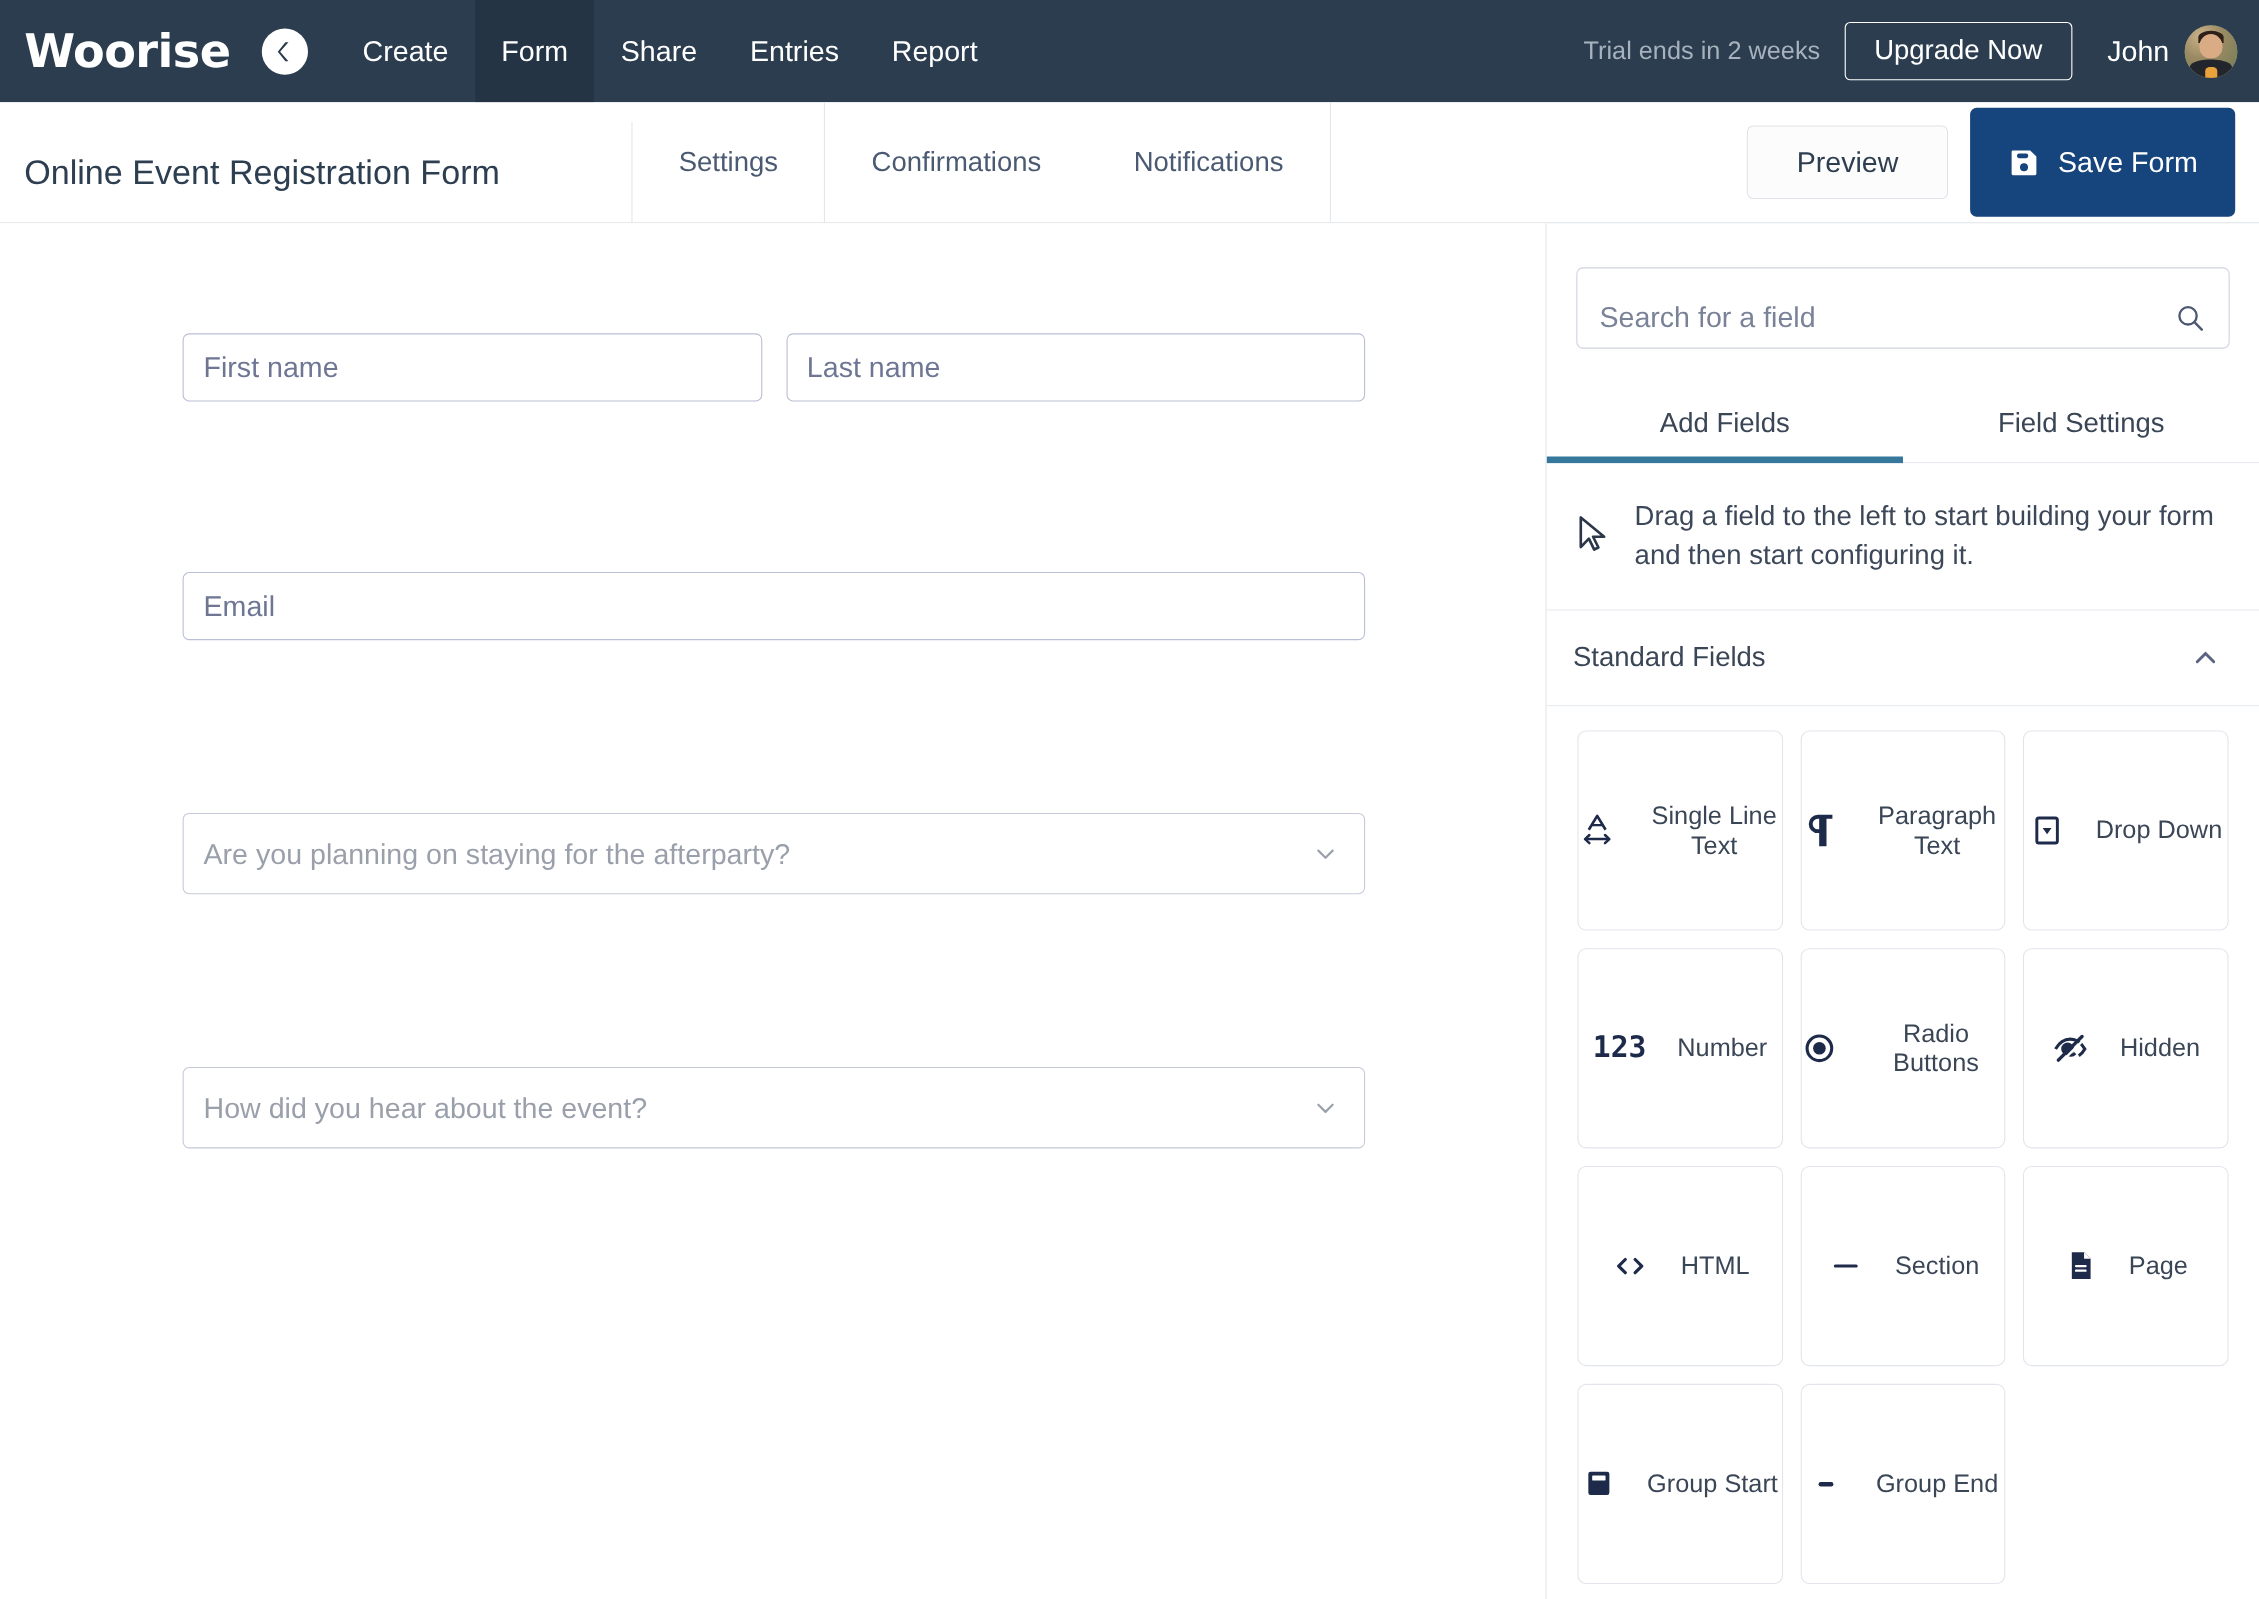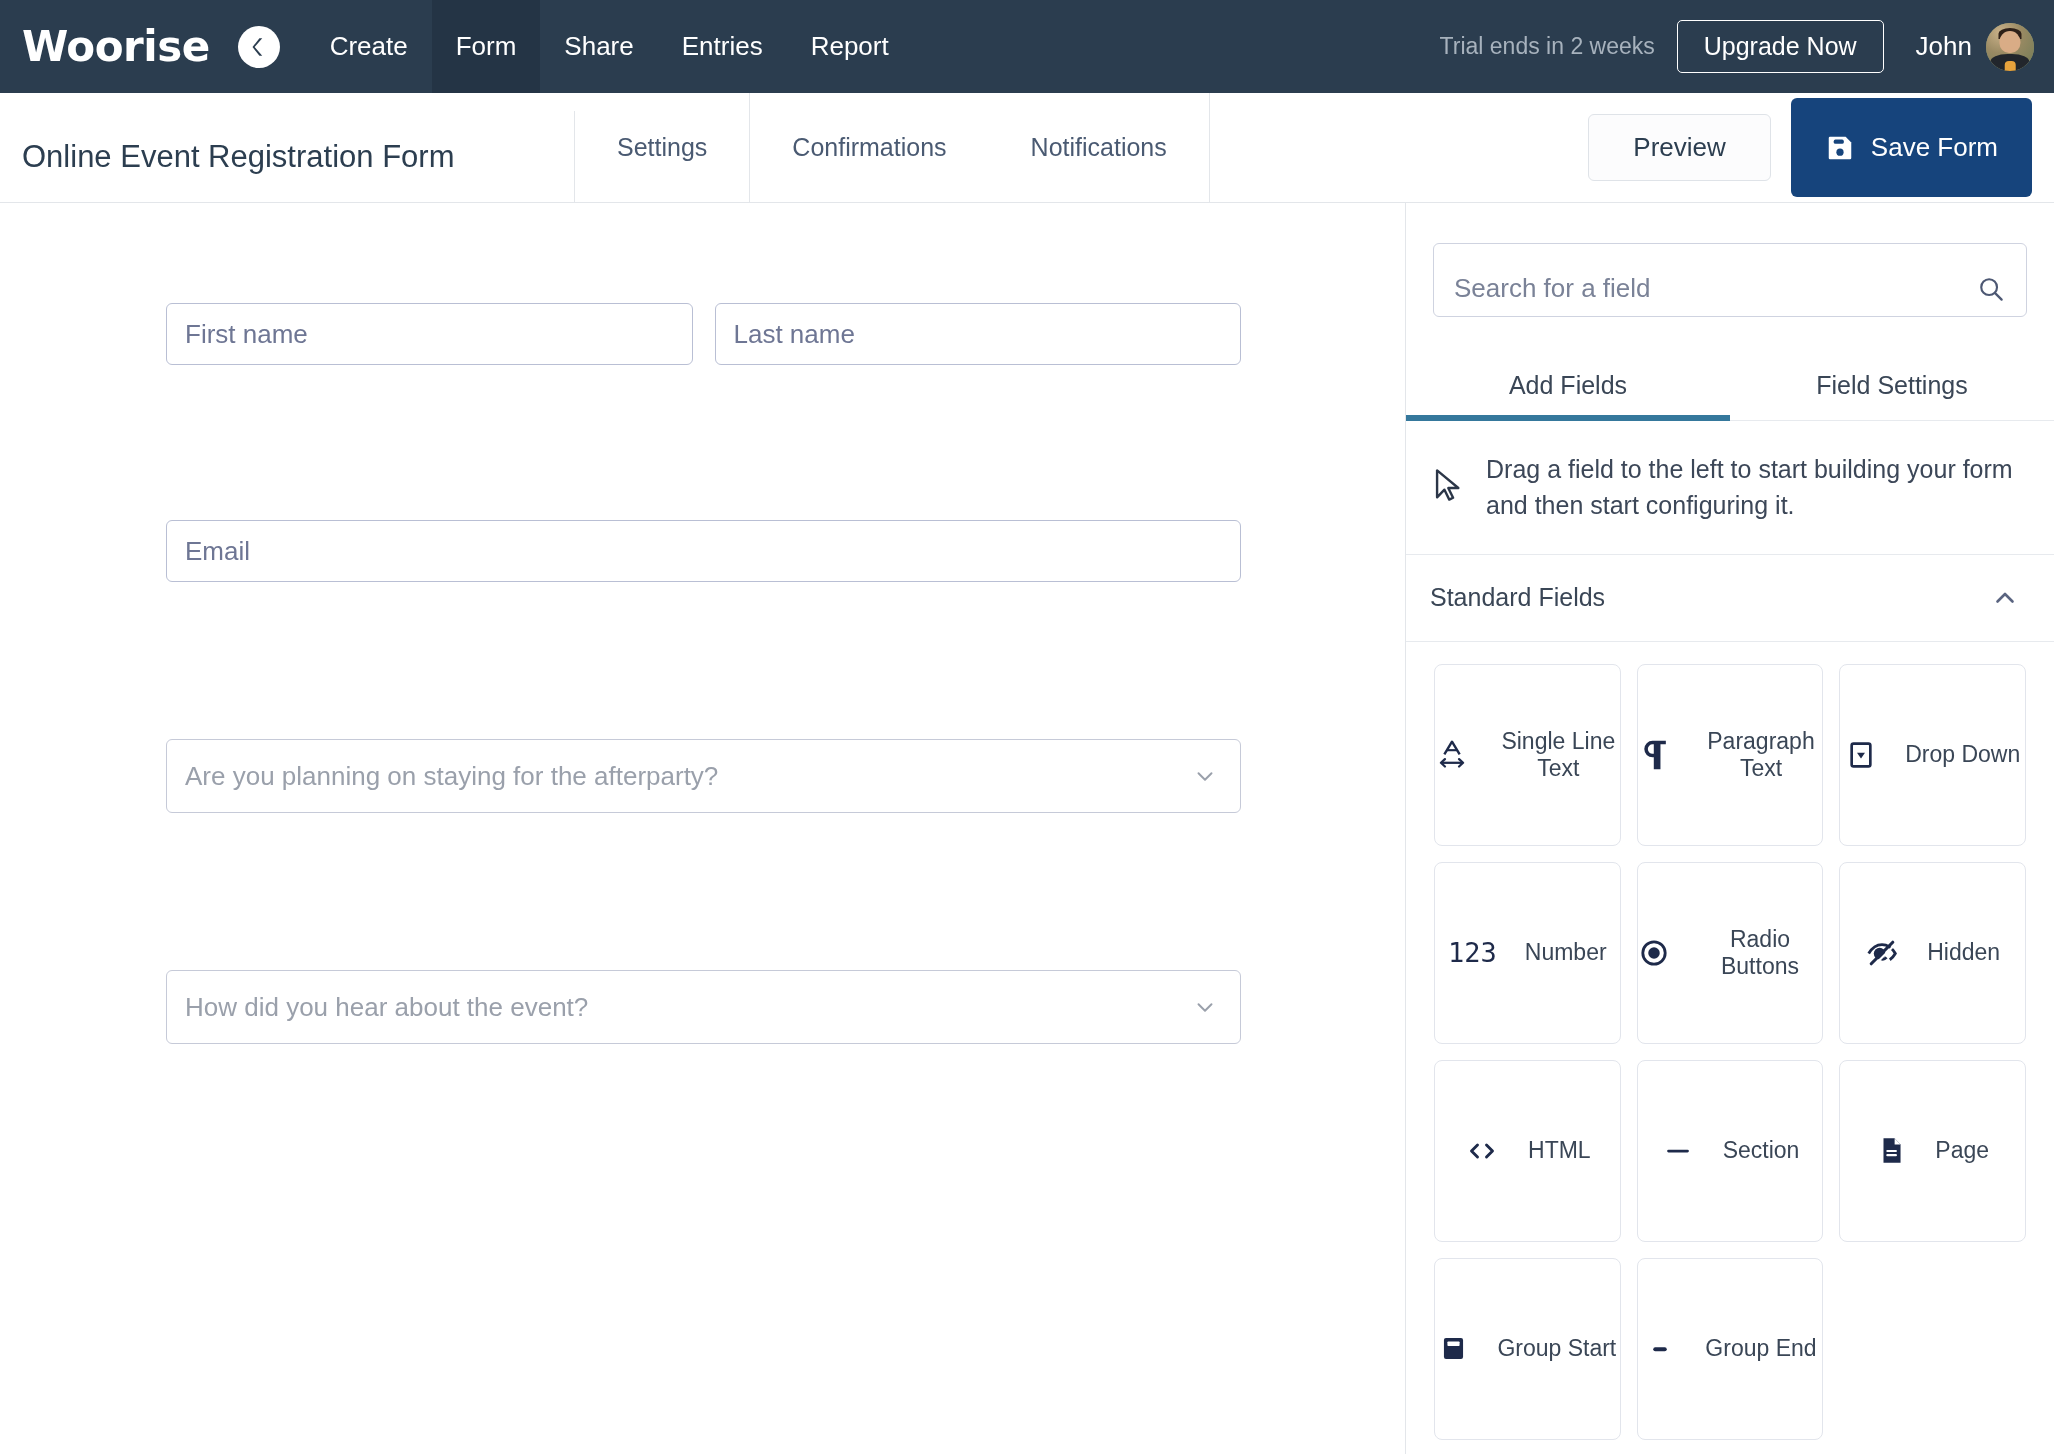--- a/index.html
+++ b/index.html
@@ -147,21 +147,21 @@
   }
   .section-title { font-size: 25px; color: #3a4656; }
   .tiles { padding: 22px 28px 0 28px; display: grid; grid-template-columns: repeat(3, 1fr); gap: 16px; }
   .tile {
     border: 1px solid #e2e5ec; border-radius: 8px; height: 182px; background: #ffffff;
     display: flex; flex-direction: row; align-items: center; justify-content: center;
     gap: 28px; cursor: grab;
   }
   .tile-icon { color: #1e2a4a; display: flex; align-items: center; justify-content: center; height: 40px; }
   .tile-label { font-size: 23px; color: #3a4656; text-align: center; }
-  .num-icon { font-family: "DejaVu Sans Mono", monospace; font-size: 27px; font-weight: 400; letter-spacing: 0px; color: #1e2a4a; }
+  .num-icon { font-family: "DejaVu Sans Mono", monospace; font-size: 27px; font-weight: 700; letter-spacing: 0px; color: #1e2a4a; }
 </style>
 </head>
 <body>
 
 <div class="app">
 
   <div class="topnav">
     <div class="logo">Woorise</div>
 
     <div class="back-btn">

